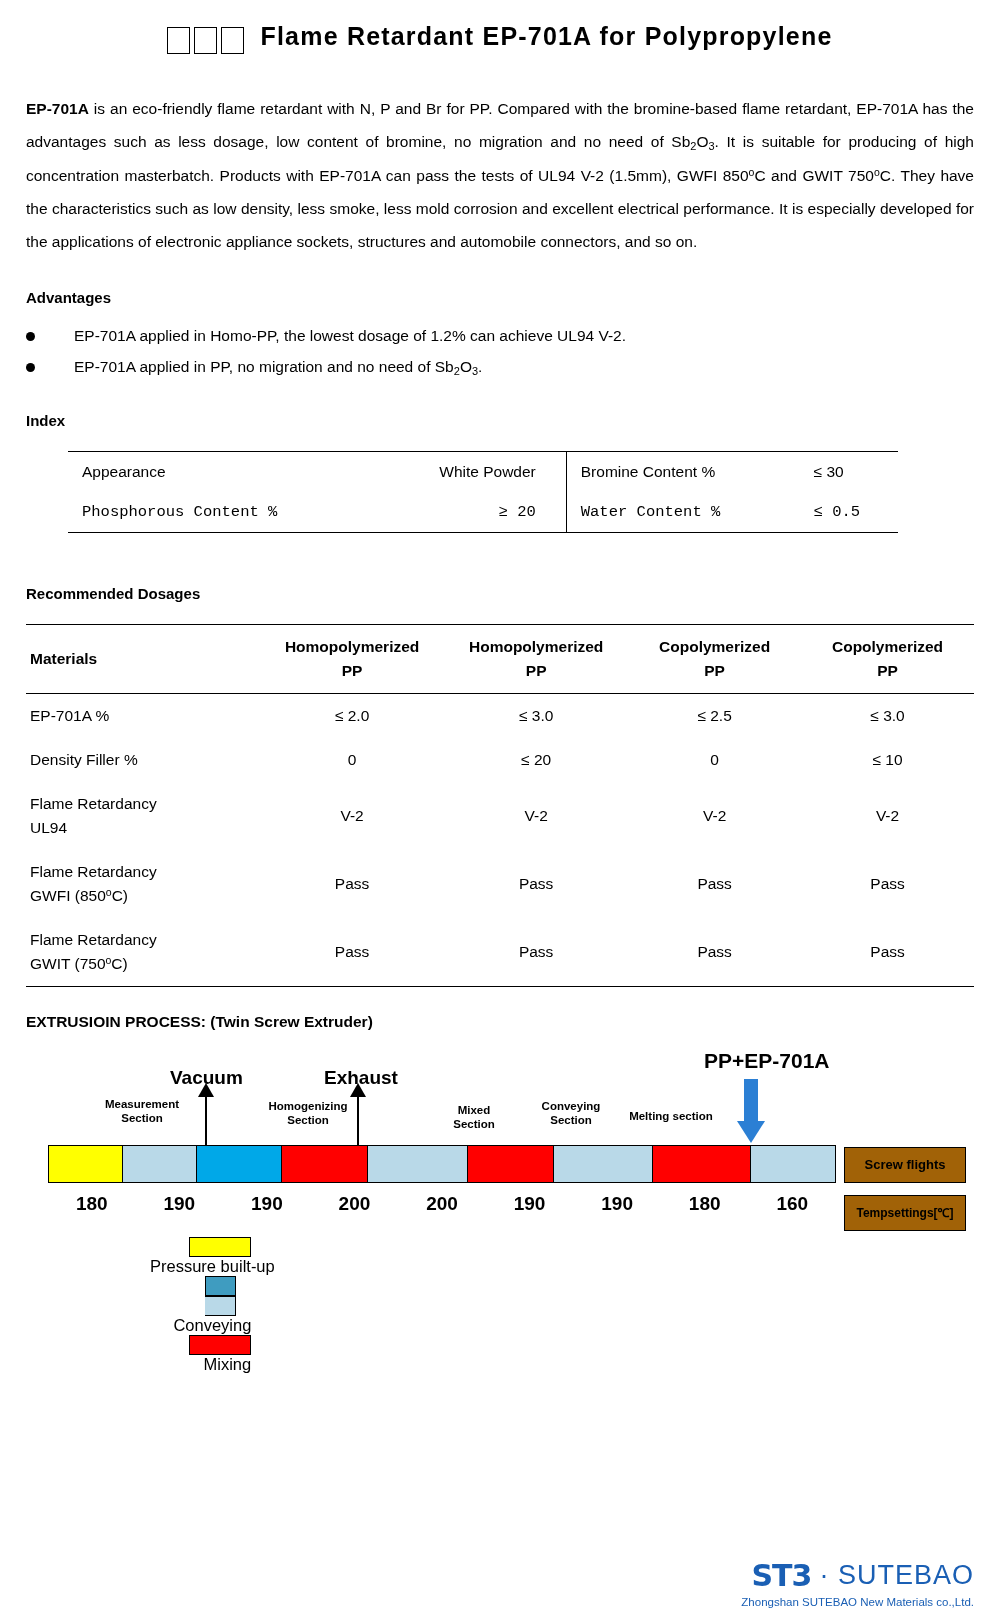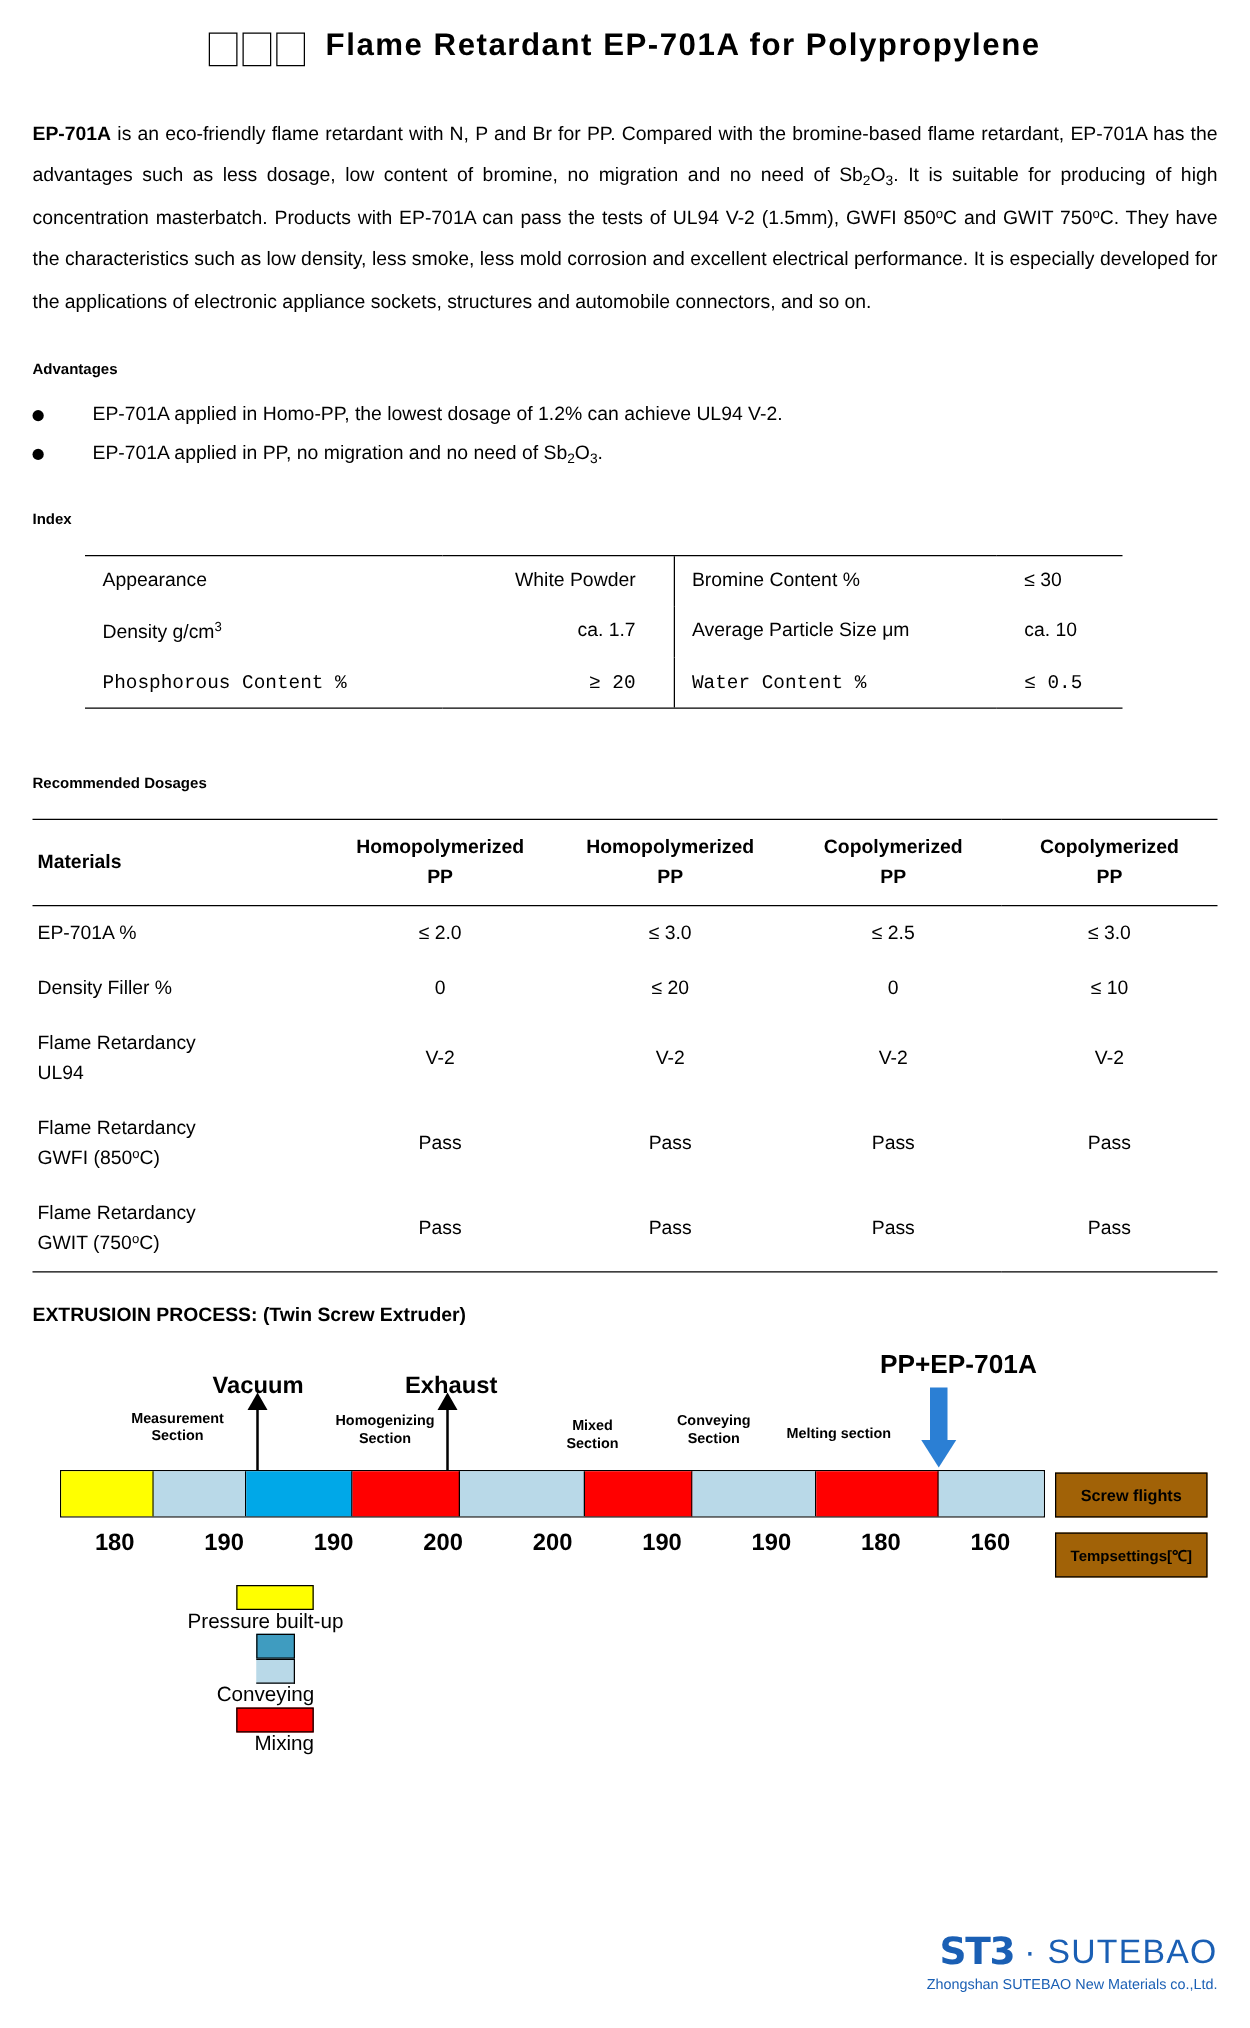--- a/index.html
+++ b/index.html
@@ -52,21 +52,21 @@
     line-height: 2.15;
     text-align: justify;
     text-justify: inter-word;
   }
   .intro b { font-weight: bold; }
   sub { font-size: 11px; vertical-align: -3px; }
   sup { font-size: 10.5px; vertical-align: 5px; }
 
   
   .section-head {
-    font-size: 12px;
+    font-size: 15px;
     font-weight: bold;
     margin: 30px 0 0 0;
   }
 
   
   ul.adv {
     list-style: none;
     margin: 14px 0 0 0;
     padding: 0;
   }
@@ -214,21 +214,21 @@
     font-size: 16.5px;
     flex-direction: column;
   }
   .sw { width: 62px; height: 20px; border: 1px solid #000; box-sizing: border-box; }
   .sw-sm { width: 31px; height: 20px; border: 1px solid #000; box-sizing: border-box; }
 
   
   .footer {
     position: absolute;
     right: 26px;
-    bottom: 28px;
+    bottom: 14px;
     text-align: center;
   }
   .logo-line {
     display: flex;
     align-items: center;
     justify-content: flex-end;
     gap: 8px;
   }
   .stb {
     font-size: 30px;
@@ -276,26 +276,20 @@
 
   <div class="section-head">Index</div>
   <div class="index-wrap">
     <table class="index">
       <tbody>
           <tr class="top">
         <td>Appearance</td>
         <td class="idx-val">White Powder</td>
         <td class="mid-border">Bromine Content %</td>
         <td class="idx-val2">≤ 30</td>
-      </tr>
-      <tr>
-        <td><span>Density g/cm</span><sup>3</sup></td>
-        <td class="idx-val">ca. 1.7</td>
-        <td class="mid-border">Average Particle Size μm</td>
-        <td class="idx-val2">ca. 10</td>
       </tr>
       <tr class="last">
         <td>Phosphorous Content %</td>
         <td class="idx-val">≥ 20</td>
         <td class="mid-border">Water Content %</td>
         <td class="idx-val2">≤ 0.5</td>
       </tr>
     </tbody>
       </table>
   </div>

